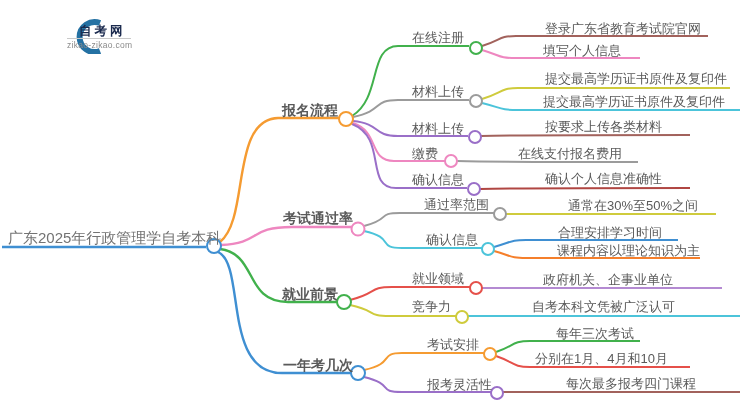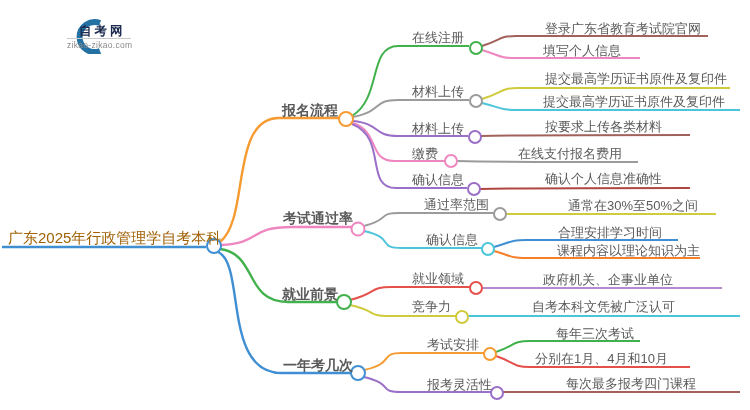--- a/index.html
+++ b/index.html
@@ -2,21 +2,21 @@
 <html><head>
 <meta charset="utf-8">
 <style>
   html,body{margin:0;padding:0;background:#ffffff;}
   #stage{
     position:relative;width:750px;height:410px;background:#ffffff;overflow:hidden;
     font-family:"Liberation Sans","DejaVu Sans",sans-serif;
   }
   #edges{position:absolute;left:0;top:0;width:750px;height:410px;}
   .lbl{position:absolute;white-space:nowrap;color:#5a5a5a;line-height:1.2;}
-  .rt{font-size:15px;color:#a16207;}
+  .rt{font-size:15px;color:#737373;}
   .br{font-size:14px;font-weight:bold;}
   .nd{font-size:13px;font-family:Liberation Serif, serif;}
   .lf{font-size:13px;}
   
   path,circle{fill:none;}
   circle.node{fill:#ffffff;stroke-width:2;}
   .c-blue{stroke:#3f8fd2;}
   .c-orange{stroke:#f59b31;}
   .c-dorange{stroke:#f57f2b;}
   .c-pink{stroke:#ee87c0;}

